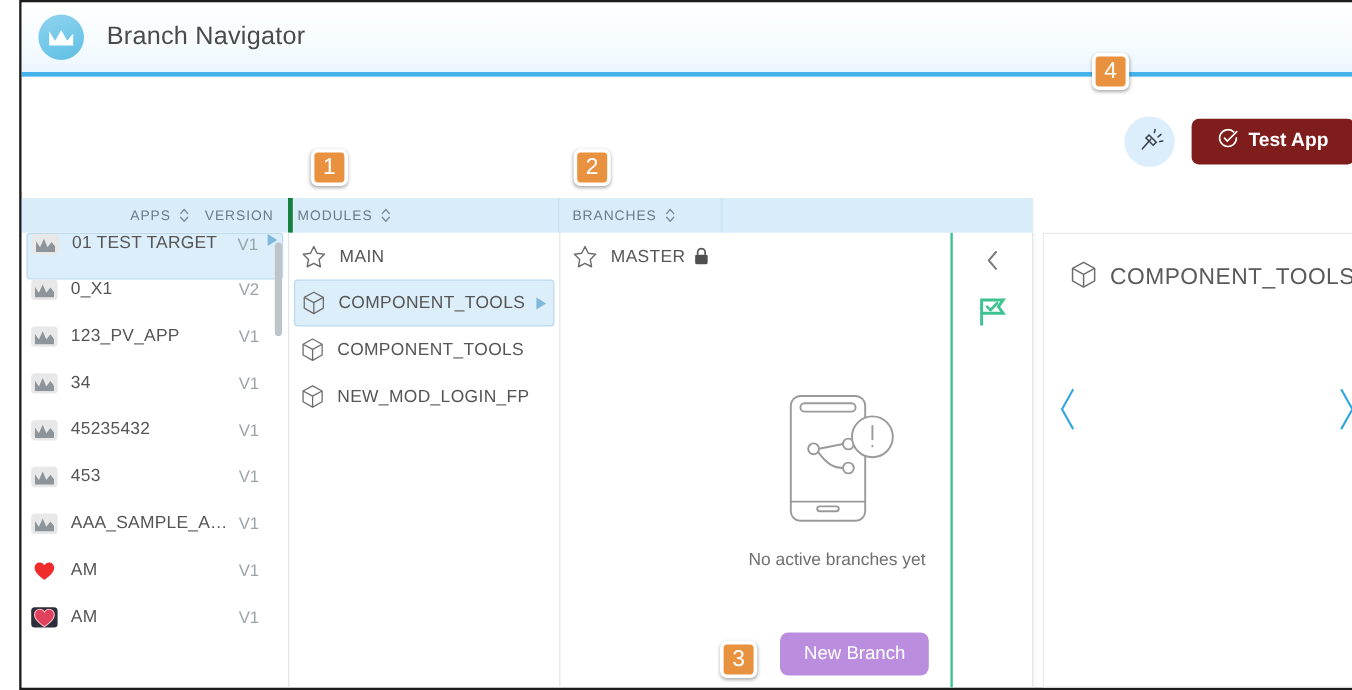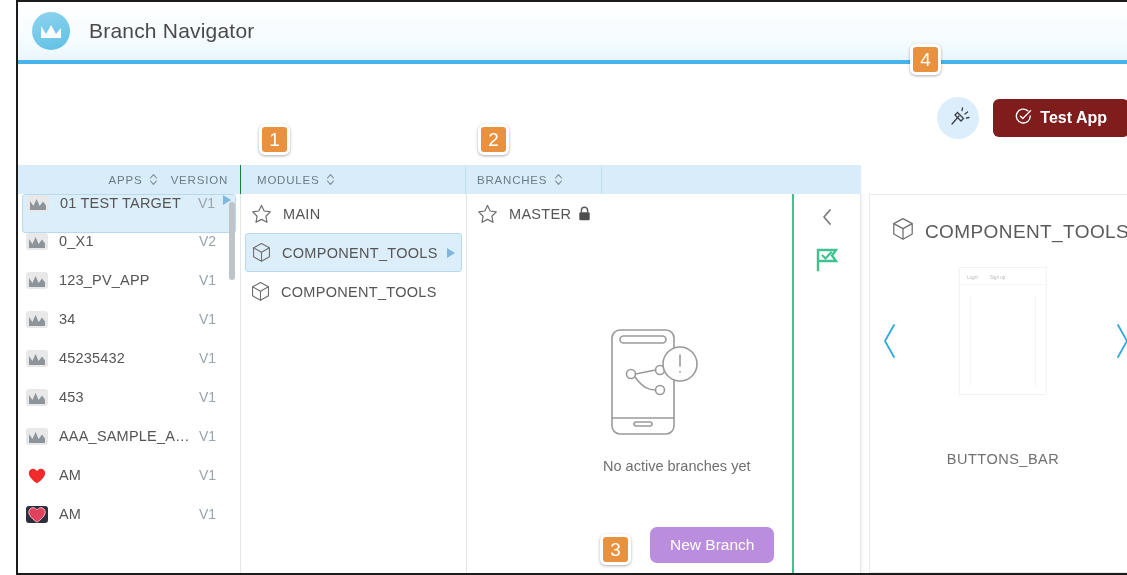--- a/index.html
+++ b/index.html
@@ -70,21 +70,21 @@
   .colheads{
     position:absolute;left:0;top:163px;width:843px;height:29px;
     background:#d8ecfa;display:flex;box-sizing:border-box;
   }
   .colhead{
     display:flex;align-items:center;font-size:11.5px;color:#6b7c87;
     letter-spacing:.8px;box-sizing:border-box;height:100%;
   }
   .ch-apps{width:222px;padding-left:9px;justify-content:center;position:relative;}
   .ch-version{position:absolute;right:12px;top:0;height:100%;display:flex;align-items:center;}
-  .ch-modules{width:225px;padding-left:16px;border-left:1px solid #15803d;}
+  .ch-modules{width:225px;padding-left:4px;border-left:4px solid #15803d;}
   .ch-branches{width:136px;padding-left:11px;border-left:1px solid #c4dff0;}
   .ch-blank{flex:1;border-left:1px solid #c4dff0;}
   .sorticon{margin-left:7px;display:inline-flex;}
 
   
   .cols{
     position:absolute;left:0;top:192px;width:1127px;bottom:0;display:flex;
   }
   .col-apps{width:222px;position:relative;background:#fff;overflow:hidden;}
   .col-modules{width:225px;position:relative;background:#fff;border-left:1px solid #e2e6e9;}
@@ -129,21 +129,21 @@
   .mrow.selected{
     background:#ddeefb;border:1px solid #b9d9ef;border-radius:3px;
     margin:0 4px;padding:0 6px;
   }
   .mrow .mname{margin-left:11px;font-size:14.5px;color:#555;letter-spacing:.3px;flex:1;white-space:nowrap;}
   .micon{flex:0 0 auto;display:flex;align-items:center;}
 
   
   .empty-wrap{
     position:absolute;left:0;right:0;top:130px;display:flex;
-    flex-direction:column;
+    flex-direction:column;align-items:center;
   }
   .empty-text{margin-top:14px;font-size:14.5px;color:#6f6f6f;white-space:nowrap;}
   .newbranch-btn{
     position:absolute;left:47px;bottom:10px;
     background:#bb8ddf;color:#fff;border:none;border-radius:7px;
     height:36px;padding:0 20px;font-size:15.5px;cursor:pointer;
     font-family:"Liberation Sans",sans-serif;white-space:nowrap;
   }
 
   
@@ -388,20 +388,30 @@
           </div>
           <div class="mrow">
             <span class="micon">
               <svg width="19" height="21" viewBox="0 0 22 24" fill="none" stroke="#6d6d6d" stroke-width="1.25" stroke-linejoin="round">
                 <path d="M11 1.6 L20.2 6.6 V17 L11 22.2 L1.8 17 V6.6 Z"></path>
                 <path d="M1.8 6.6 L11 11.6 L20.2 6.6"></path>
                 <path d="M11 11.6 V22.2"></path>
               </svg>
             </span>
             <span class="mname">COMPONENT_TOOLS</span>
+          </div>
+          <div class="mrow">
+            <span class="micon">
+              <svg width="19" height="21" viewBox="0 0 22 24" fill="none" stroke="#6d6d6d" stroke-width="1.25" stroke-linejoin="round">
+                <path d="M11 1.6 L20.2 6.6 V17 L11 22.2 L1.8 17 V6.6 Z"></path>
+                <path d="M1.8 6.6 L11 11.6 L20.2 6.6"></path>
+                <path d="M11 11.6 V22.2"></path>
+              </svg>
+            </span>
+            <span class="mname">NEW_MOD_LOGIN_FP</span>
           </div>
         </div>
     </div>
 
     <div class="col-branches">
       <div id="branches-list">
           <div class="mrow">
             <span class="micon">
               <svg width="21" height="20" viewBox="0 0 21 20" fill="none" stroke="#6d6d6d" stroke-width="1.2" stroke-linejoin="round">
                 <path d="M10.5 1.4 L13.2 7 L19.3 7.9 L14.9 12.2 L16 18.3 L10.5 15.4 L5 18.3 L6.1 12.2 L1.7 7.9 L7.8 7 Z"></path>
@@ -472,29 +482,17 @@
           <svg width="20" height="36" viewBox="0 0 20 36" fill="none" stroke="#32a8e0" stroke-width="1.8" stroke-linecap="round" stroke-linejoin="round">
             <path d="M14 2 L5 18 L14 34"></path>
           </svg>
         </span>
         <span class="chev chev-r">
           <svg width="20" height="36" viewBox="0 0 20 36" fill="none" stroke="#32a8e0" stroke-width="1.8" stroke-linecap="round" stroke-linejoin="round">
             <path d="M6 2 L15 18 L6 34"></path>
           </svg>
         </span>
 
-        <div class="thumb-wrap">
-          <div class="thumb">
-            <div class="thumb-tabs">
-              <span>Login</span>
-              <span>Sign up</span>
-            </div>
-            <div class="thumb-body">
-              <div class="thumb-line"></div>
-            </div>
-          </div>
-          <div class="thumb-label">BUTTONS_BAR</div>
-        </div>
       </div>
     </div>
 
   </div>
 </div>
 
 </body></html>

